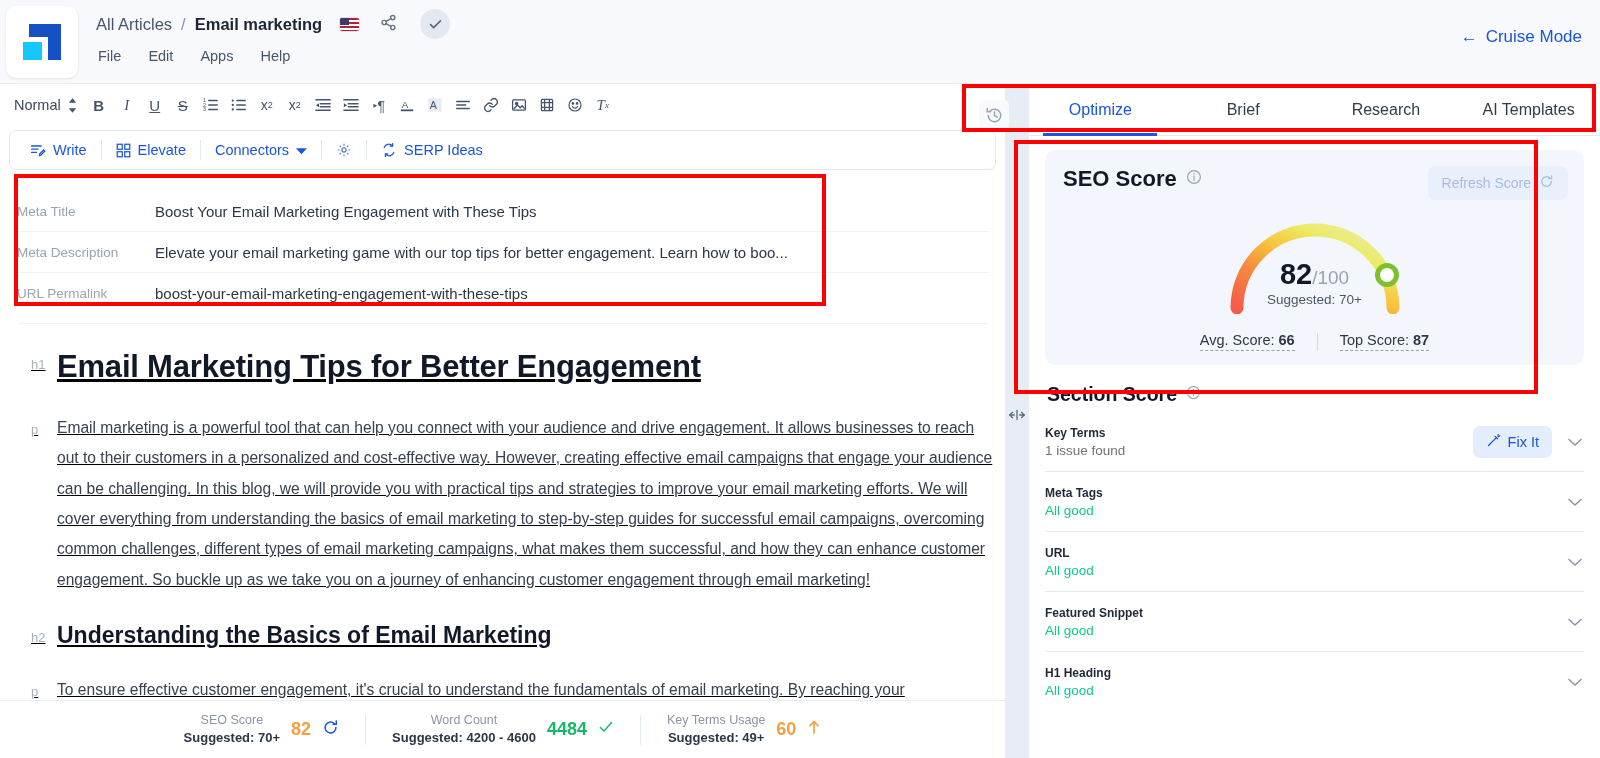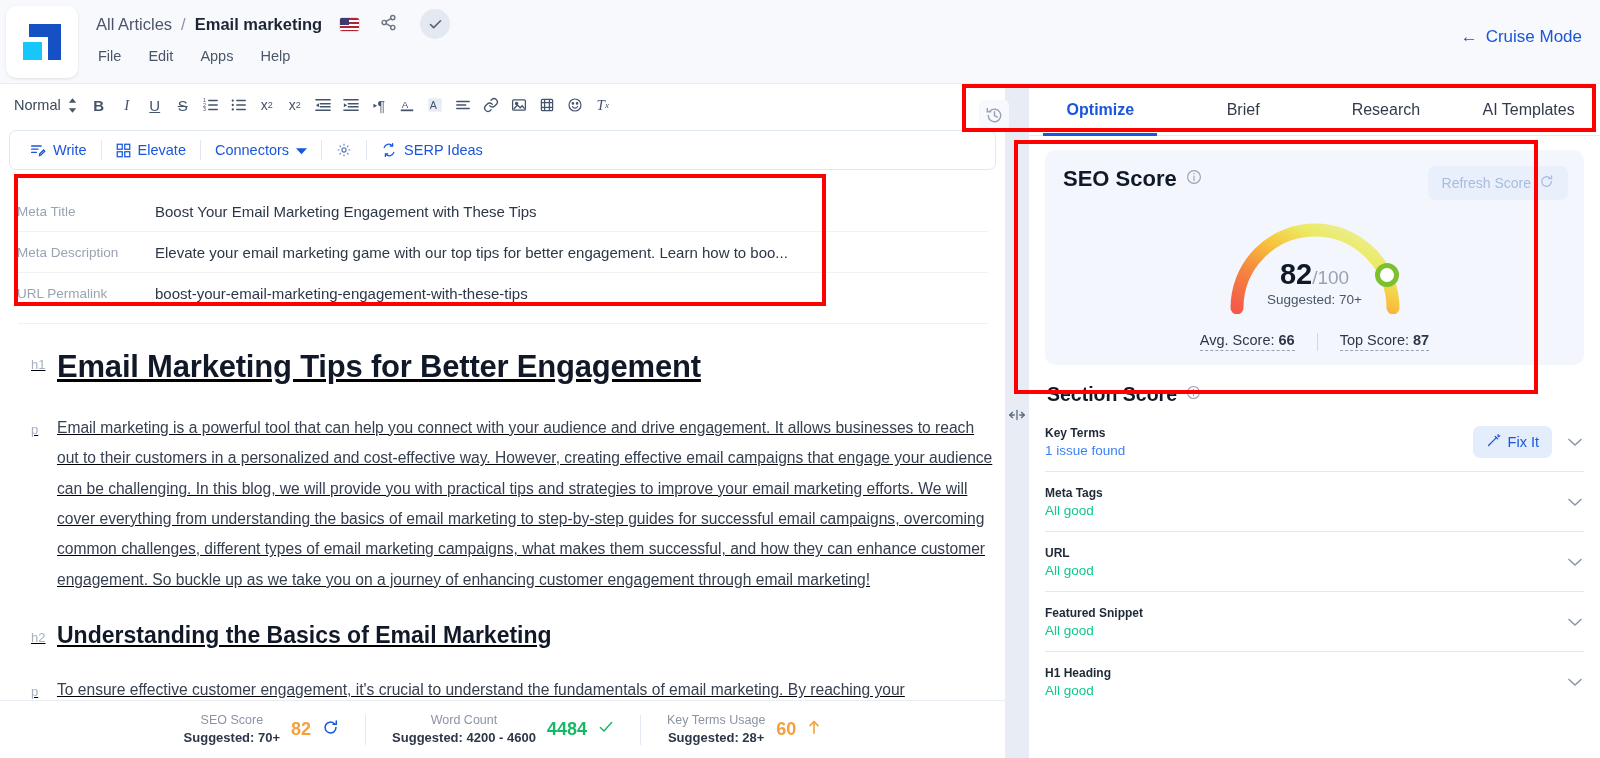--- a/index.html
+++ b/index.html
@@ -122,21 +122,21 @@
     background:#f7f9fc;
   }
   .tabs {
     position:absolute; left:24px; top:0; width:571px; height:52px;
     display:flex; align-items:center; background:#fff; border-bottom:1px solid #e6ebf2;
   }
   .tab {
     flex:1; text-align:center; font-size:16px; color:#323b49; cursor:pointer;
     height:52px; line-height:52px; position:relative;
   }
-  .tab.active { color:#1a56db; font-weight:700; }
+  .tab.active { color:#1a56db; font-weight:400; }
   .tab.active:after {
     content:""; position:absolute; left:10%; right:10%; bottom:0; height:3px; background:#1a56db;
   }
 
   .panel-body { position:absolute; left:24px; top:52px; width:571px; height:623px;
      background:#fff; padding:14px 16px 0 16px; overflow:hidden; }
 
   .seo-card { background:#f3f7fd; border-radius:10px; padding:16px 18px 14px 18px; position:relative; }
   .seo-head { display:flex; align-items:center; }
   .seo-title { font-size:22px; font-weight:700; color:#111827; }
@@ -160,21 +160,21 @@
   .sec-head { display:flex; align-items:center; margin-top:18px; padding-left:2px; }
   .sec-title { font-size:19.5px; font-weight:700; color:#111827; }
 
   .sec-list { margin-top:6px; }
   .sec-row { display:flex; align-items:center; height:60px; border-bottom:1px solid #dfeaf7; position:relative; }
   .sec-row:last-child { border-bottom:none; }
   .sec-left { flex:1; }
   .sec-name { font-size:12px; font-weight:700; color:#1f2937; }
   .sec-status { font-size:13.5px; margin-top:3px; }
   .st-ok { color:#10c98f; }
-  .st-bad { color:#3b82f6; }
+  .st-bad { color:#737373; }
   .fixit {
     background:#e4edfc; color:#1a56db; font-size:14.5px; border-radius:7px;
     padding:7px 13px; display:flex; align-items:center; gap:7px; cursor:pointer; margin-right:14px;
   }
   .chev { color:#8a94a6; cursor:pointer; width:18px; text-align:center; }
 
   
   .ann { position:absolute; border:4px solid #ff0000; pointer-events:none; z-index:50; }
   #ann-meta  { left:14px;   top:174px; width:812px;  height:132px; }
   #ann-tabs  { left:962px;  top:84px;  width:634px;  height:48px; }
@@ -448,21 +448,21 @@
         <span>
           <svg width="16" height="16" viewBox="0 0 20 20" fill="none" stroke="#16b866" stroke-width="1.8" stroke-linecap="round" stroke-linejoin="round">
             <polyline points="3,10.5 7.5,15 17,4.5"></polyline>
           </svg>
         </span>
       </div>
       <div class="stat-div"></div>
       <div class="stat">
         <div class="stat-texts">
           <div class="stat-name">Key Terms Usage</div>
-          <div class="stat-sugg">Suggested: 28+</div>
+          <div class="stat-sugg">Suggested: 49+</div>
         </div>
         <span class="stat-val" style="color:#f5a03c;">60</span>
         <span>
           <svg width="14" height="16" viewBox="0 0 14 18" fill="none" stroke="#f5a03c" stroke-width="1.8" stroke-linecap="round" stroke-linejoin="round">
             <line x1="7" y1="16" x2="7" y2="3"></line>
               <polyline points="2.5,7.5 7,3 11.5,7.5"></polyline>
           </svg>
         </span>
       </div>
     </div>

